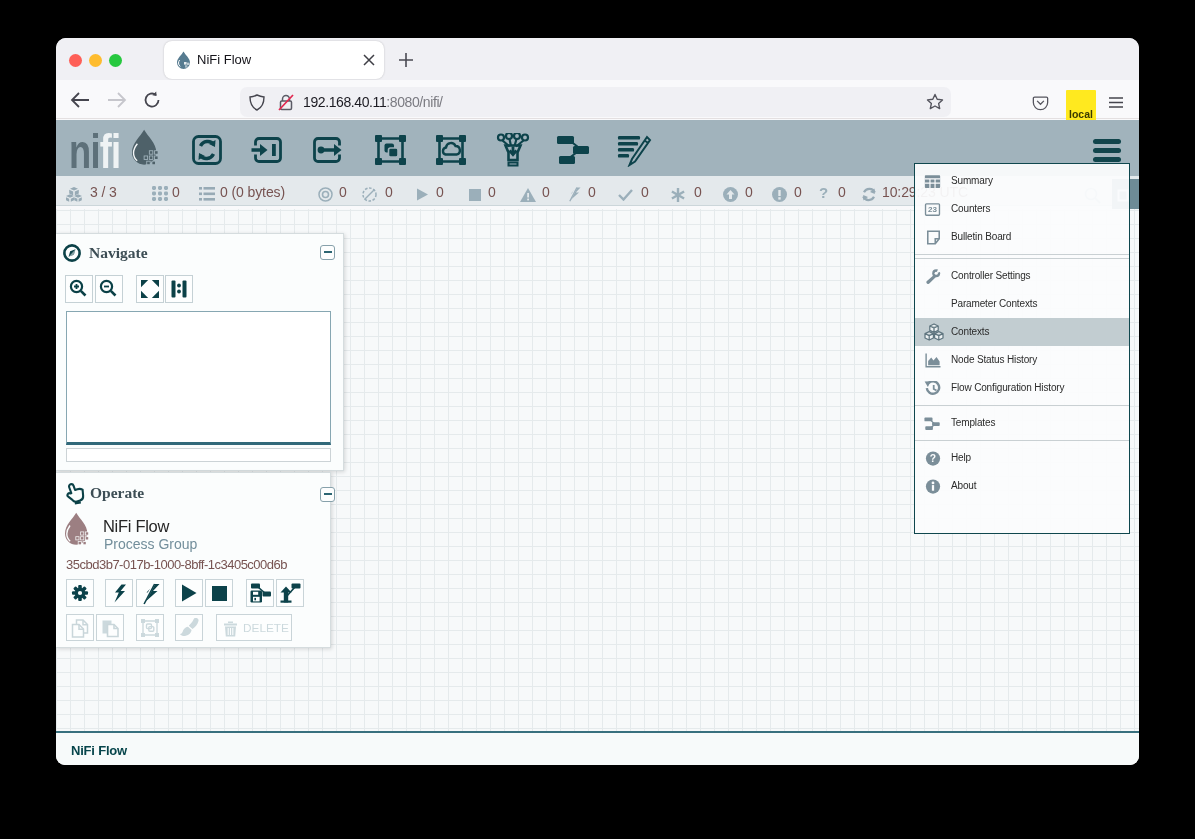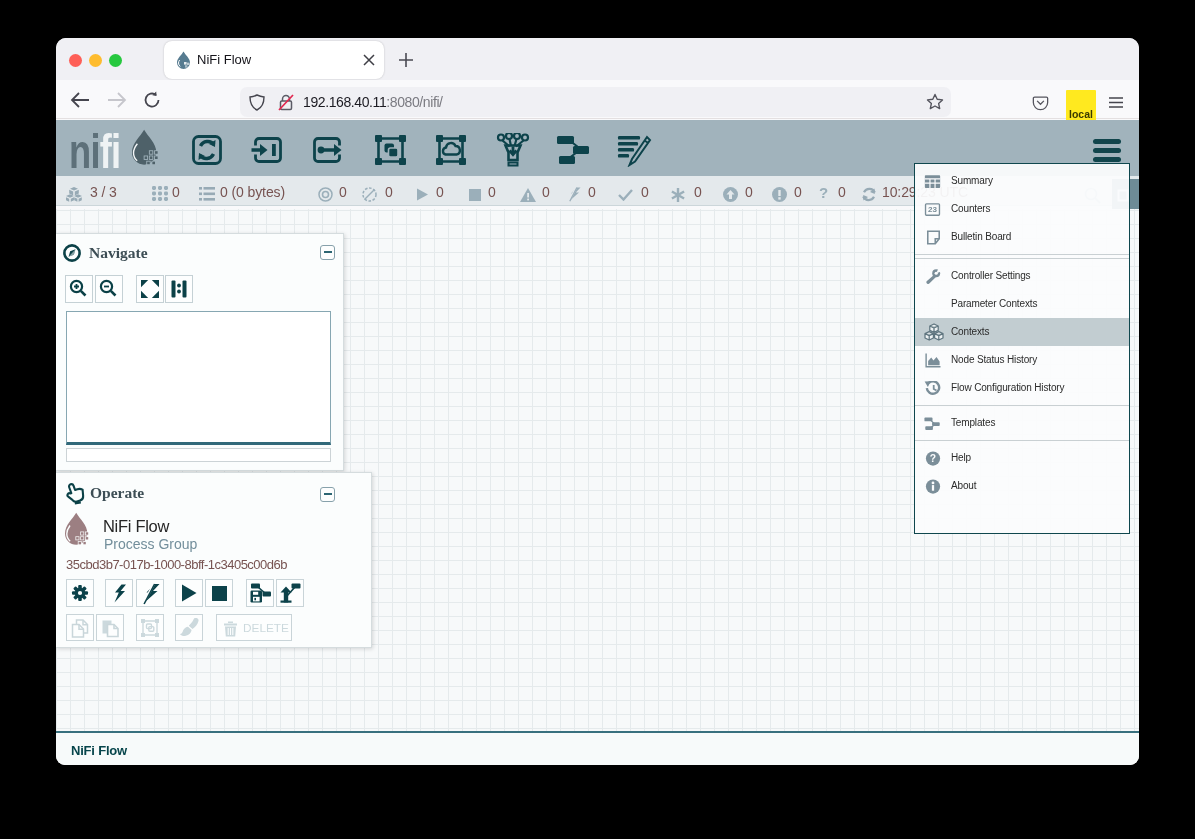--- a/index.html
+++ b/index.html
@@ -322,21 +322,21 @@
           <g fill="#0b4147">
             <rect x="2.5" y="1.5" width="4" height="17" rx="1"></rect>
             <rect x="13.5" y="1.5" width="4" height="17" rx="1"></rect>
             <circle cx="10" cy="6.5" r="1.9"></circle>
             <circle cx="10" cy="12.5" r="1.9"></circle>
           </g>
         </svg></div>
 <div class="ab" style="left:10px;top:77px;width:265px;height:134px;background:#fff;border:1px solid #87a7b2;border-bottom:3px solid #31697a;box-sizing:border-box"></div>
 <div class="ab" style="left:10px;top:214px;width:265px;height:14px;background:#fff;border:1px solid #ccd3d6;box-sizing:border-box"></div>
 </div>
-<div class="panel" style="top:434px;width:316px;height:176px">
+<div class="panel" style="top:434px;width:275px;height:176px">
 <svg class="ab" style="left:6px;top:8px" width="26" height="24" viewBox="0 0 26 24">
         <g transform="rotate(-20 13 12)">
           <path d="M9.5 11 V4.6 a2.3 2.3 0 0 1 4.6 0 V9.2 H16.5 a7 7 0 0 1 4.8 2.2 l-1.6 6 a4.6 4.6 0 0 1 -4.5 3.4 H12.8 A5 5 0 0 1 8 17.2 L5.6 13.4 a1.9 1.9 0 0 1 2.8 -2.6 Z" fill="none" stroke="#0b4147" stroke-width="2.1" stroke-linejoin="round"></path>
           <path d="M9.5 20.4 L15.5 21.6 L15 24 L9 22.8 Z" fill="#0b4147"></path>
         </g>
       </svg>
 <div class="ab ptitle" style="left:34px;top:11px">Operate</div>
 <div class="minusbtn" style="left:264px;top:14px"></div>
 <svg class="ab" style="left:8px;top:39px" width="26" height="37" viewBox="0 0 26 37">
 <path d="M12.2 0.8 C15.7 7 23.4 13 23.4 21.5 A11.2 11.2 0 1 1 1 21.5 C1 13 8.7 7 12.2 0.8 Z" fill="#9c7f82"></path>

